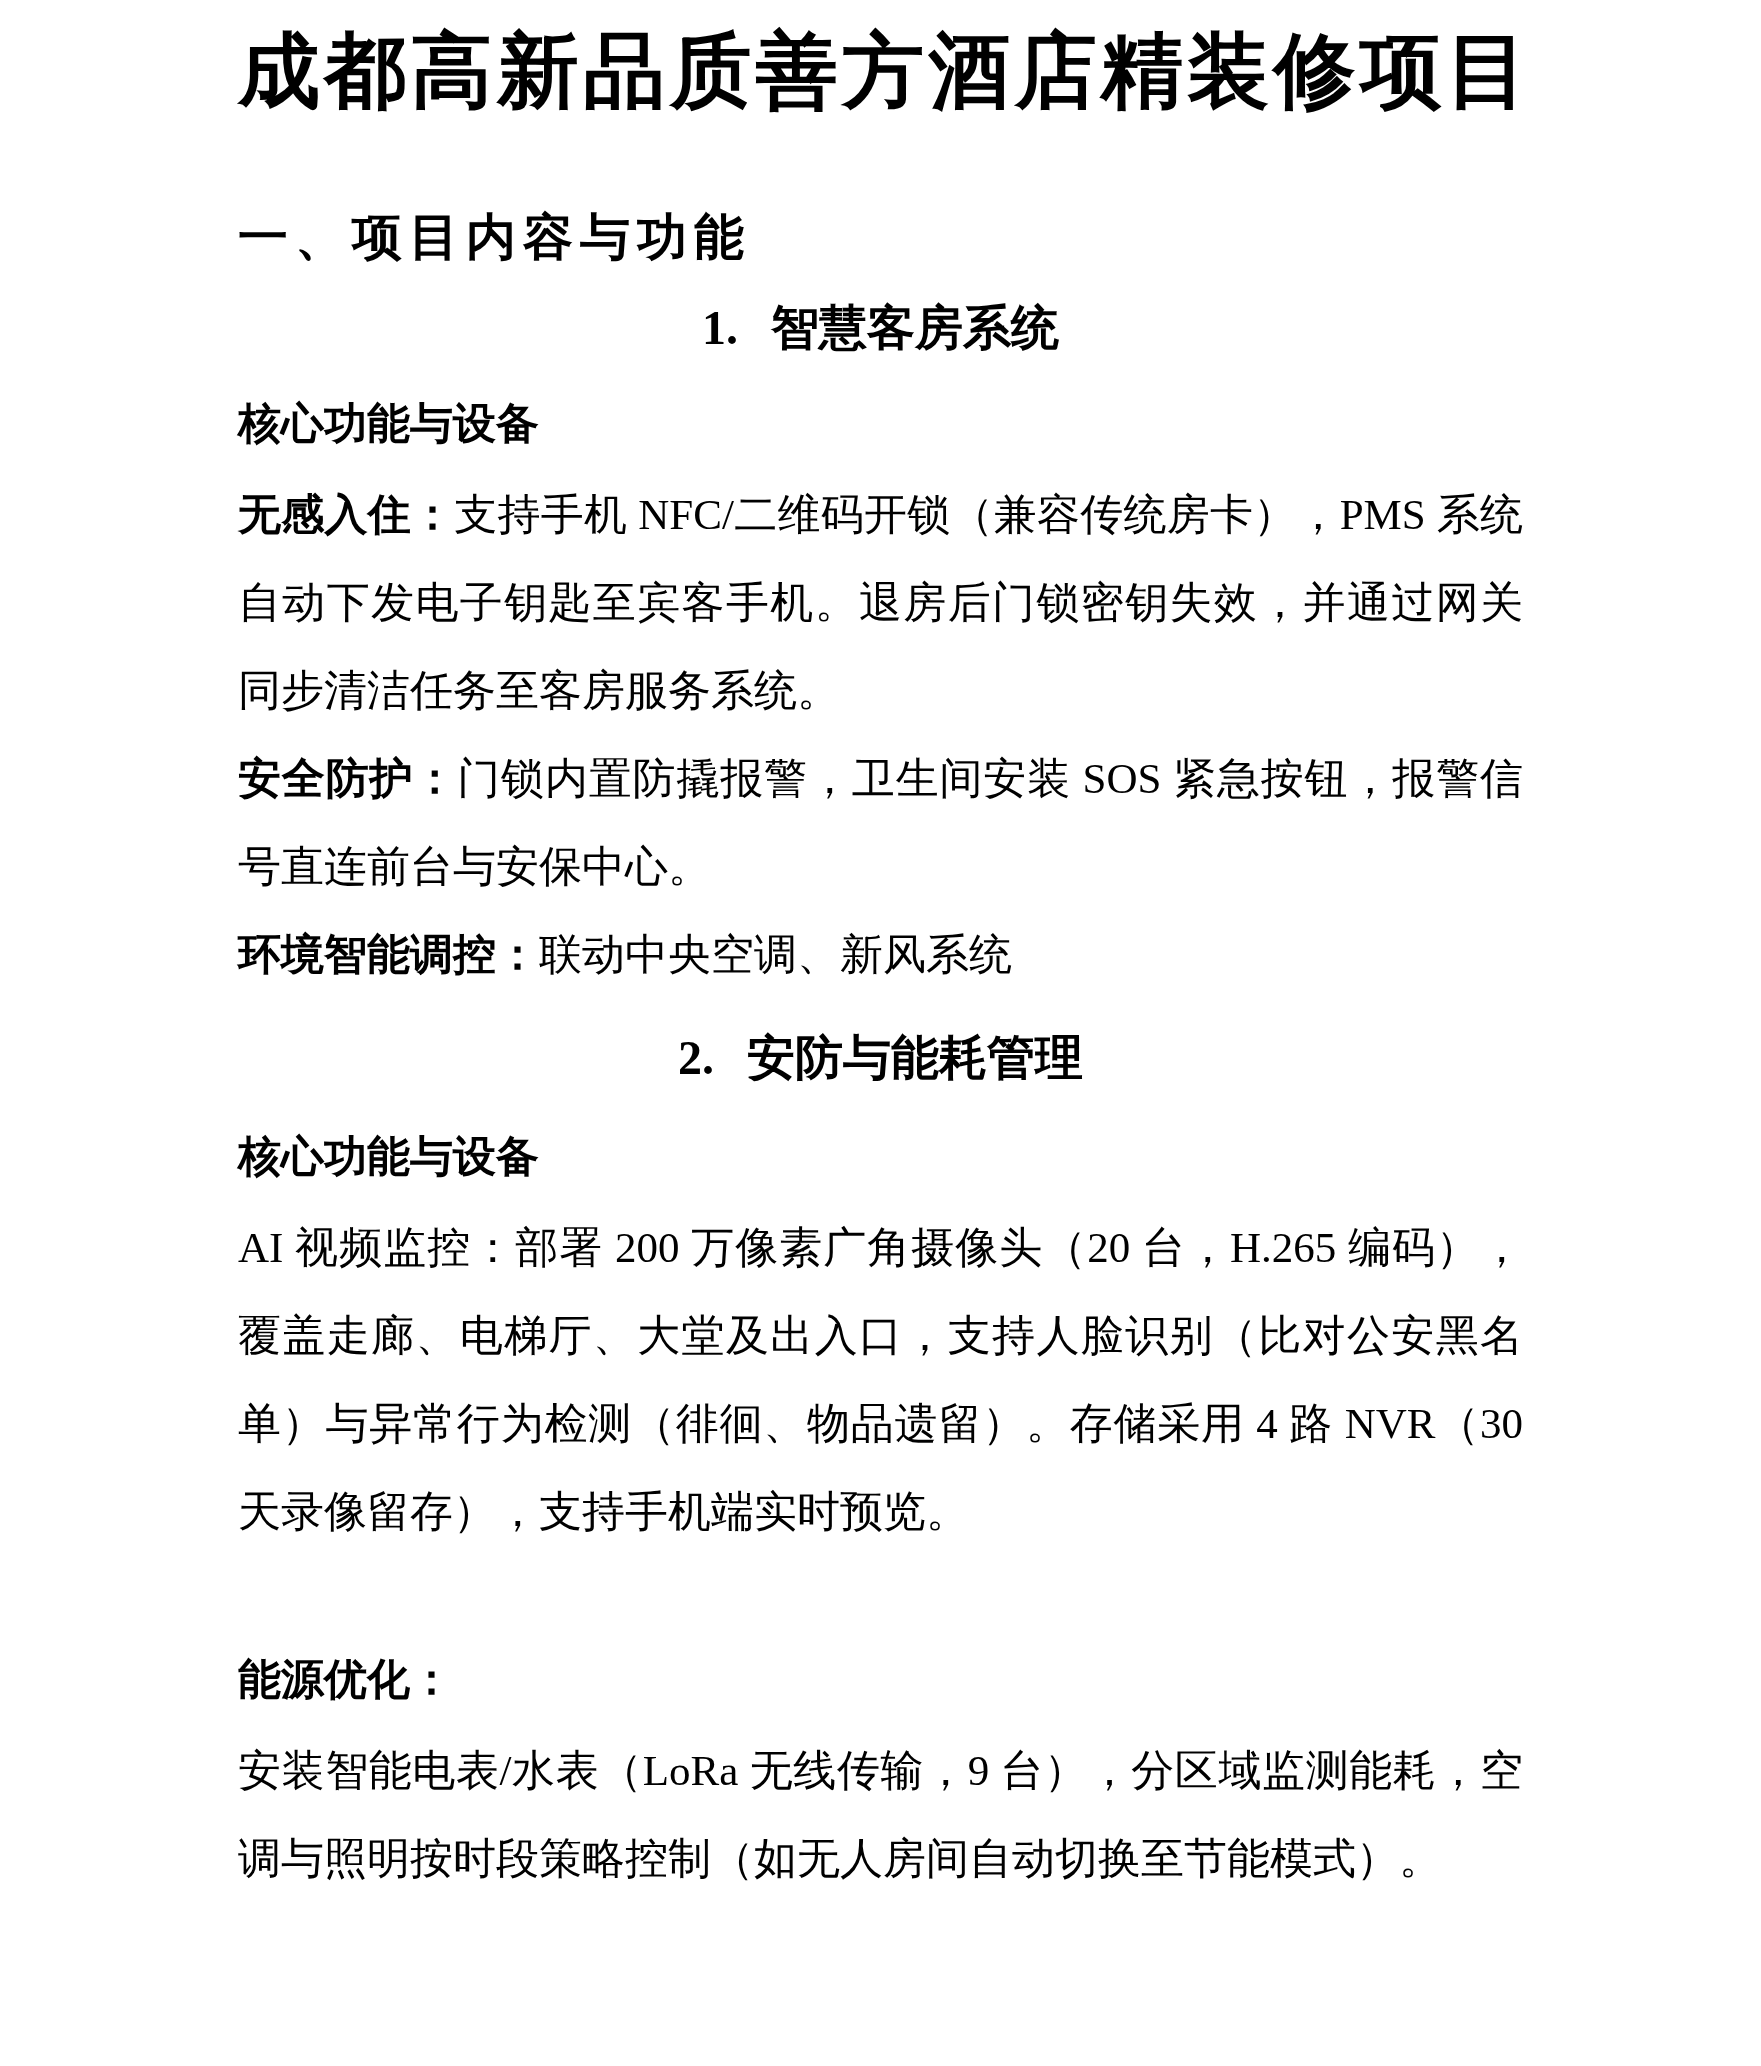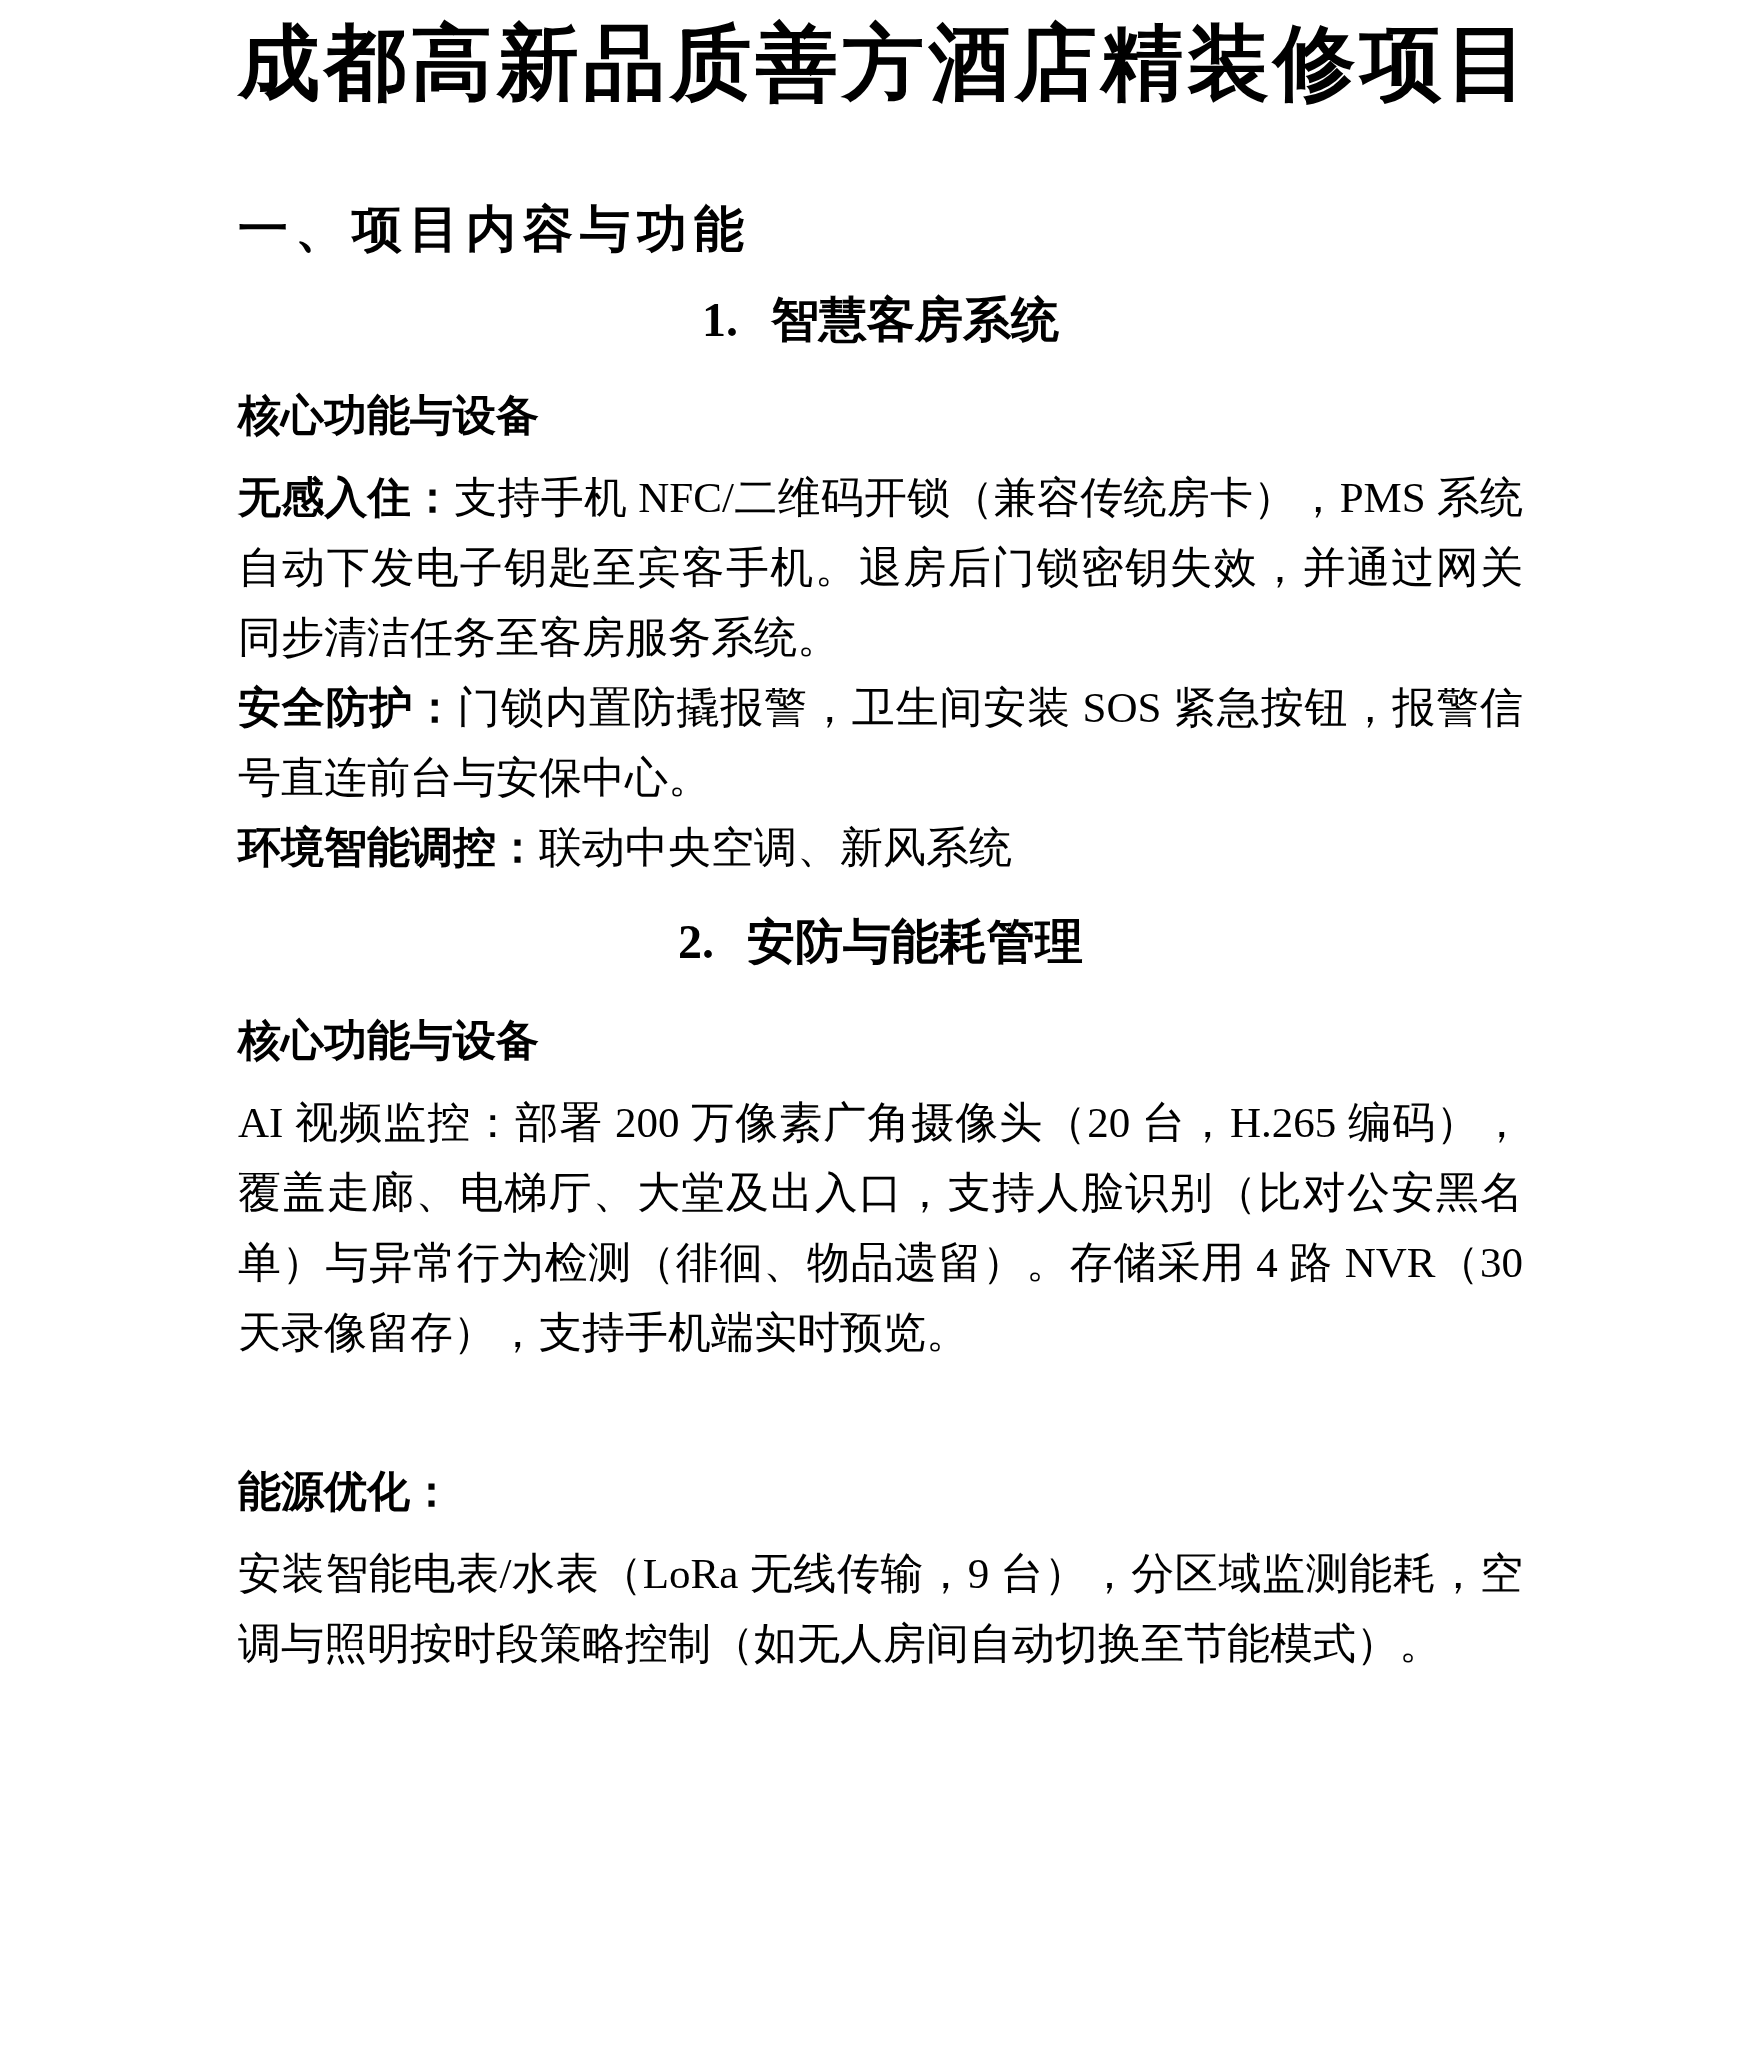--- a/index.html
+++ b/index.html
@@ -8,21 +8,21 @@
     height: 2066px;
     overflow: hidden;
     background: #ffffff;
     color: #000000;
     font-family: "Liberation Serif", "DejaVu Serif", serif;
   }
   .page {
     width: 1761px;
     height: 2066px;
     box-sizing: border-box;
-    padding: 4px 238px;
+    padding: 12px 238px;
     background: #ffffff;
   }
   .title {
     padding-top: 5.7px;
     font-size: 82px;
     line-height: 108px;
     font-weight: 700;
     text-align: center;
     letter-spacing: 4.3px;
     white-space: nowrap;
@@ -47,21 +47,21 @@
     font-size: 43px;
     line-height: 94px;
     font-weight: 700;
   }
   .mt-label1 { margin-top: 17px; }
   .mt-label2 { margin-top: 20px; }
   .mt-label3 { margin-top: 77px; }
   .para {
     margin: 0;
     font-size: 43px;
-    line-height: 70px;
+    line-height: 88px;
     text-align: justify;
     text-justify: inter-ideograph;
     word-break: normal;
     overflow-wrap: break-word;
   }
   .plabel { font-weight: 700; }
 </style>
 </head>
 <body>
 

